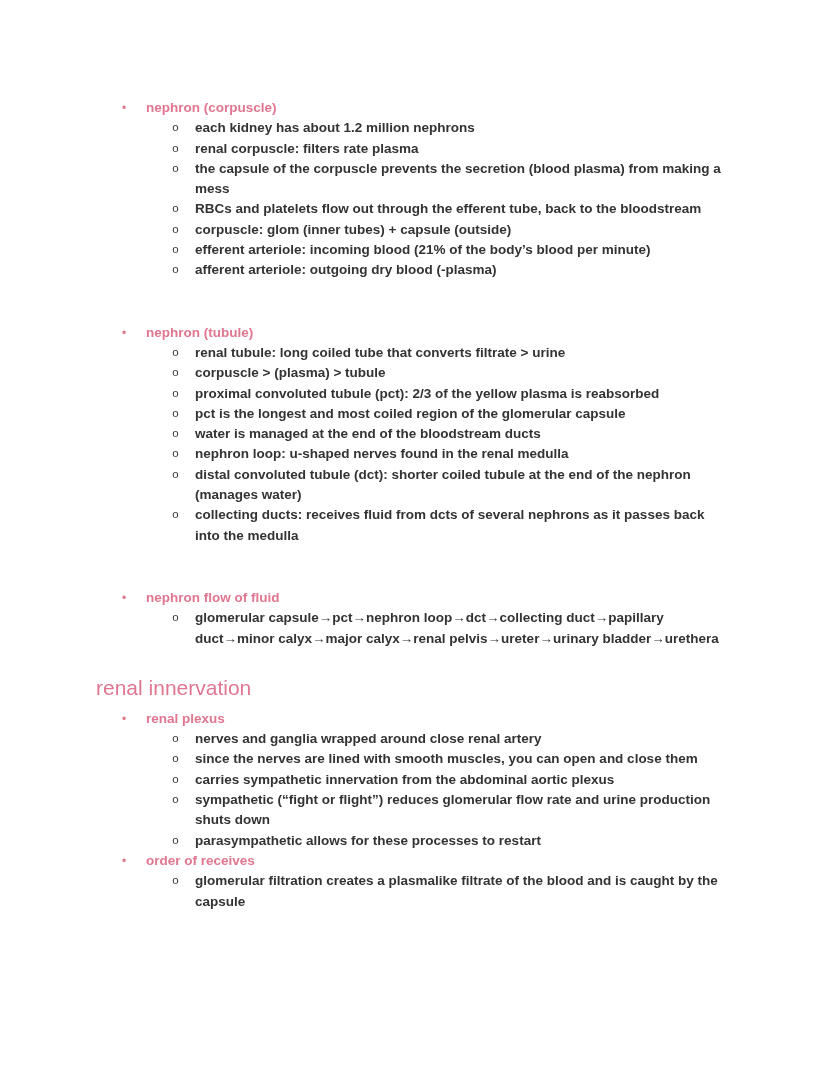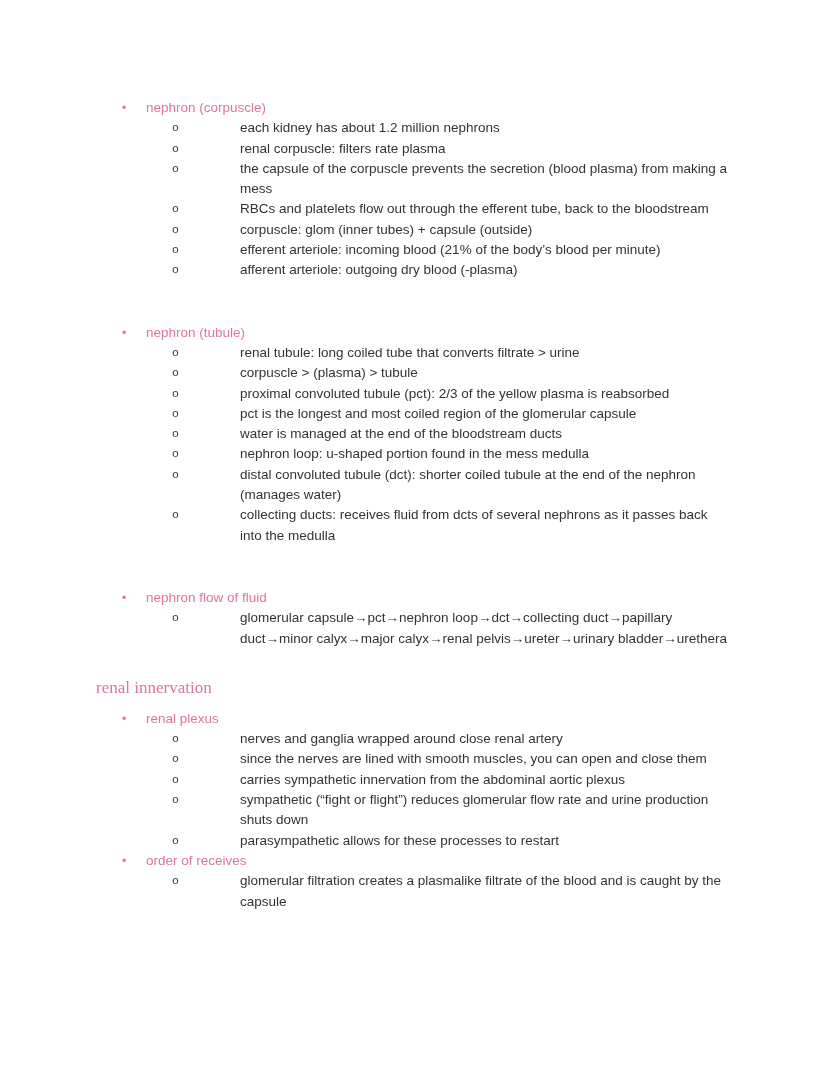--- a/index.html
+++ b/index.html
@@ -42,31 +42,30 @@
     color: #3a3a3a;
     font-family: "Liberation Mono", monospace;
     font-size: 11.5px;
     line-height: 20.3px;
   }
   .bullet-title {
     color: #e0768f;
   }
   .body-text {
     color: #333333;
-    margin-left: 45px;
   }
   h2.doc-heading {
-    font-family: Liberation Serif, serif;
+    font-family: Liberation Sans, sans-serif;
     font-weight: 400;
-    font-size: 17px;
+    font-size: 21px;
     line-height: 26px;
     color: #e0768f;
     margin: 26px 0 8px 0;
   }
-  .text { flex: 1 1 auto; }
+  .text { flex: 1 1 auto; font-weight: bold; }
 </style>
 </head>
 <body>
 
 <div class="page">
 
   <div class="section">
     <div class="bullet-row">
       <span class="marker">•</span>
       <span class="text bullet-title">nephron (corpuscle)</span>
@@ -121,21 +120,21 @@
     <div class="sub-row">
       <span class="marker">o</span>
       <span class="text body-text">pct is the longest and most coiled region of the glomerular capsule</span>
     </div>
     <div class="sub-row">
       <span class="marker">o</span>
       <span class="text body-text">water is managed at the end of the bloodstream ducts</span>
     </div>
     <div class="sub-row">
       <span class="marker">o</span>
-      <span class="text body-text">nephron loop: u-shaped portion found in the mess medulla</span>
+      <span class="text body-text">nephron loop: u-shaped nerves found in the renal medulla</span>
     </div>
     <div class="sub-row">
       <span class="marker">o</span>
       <span class="text body-text">distal convoluted tubule (dct): shorter coiled tubule at the end of the nephron (manages water)</span>
     </div>
     <div class="sub-row">
       <span class="marker">o</span>
       <span class="text body-text">collecting ducts: receives fluid from dcts of several nephrons as it passes back into the medulla</span>
     </div>
   </div>

